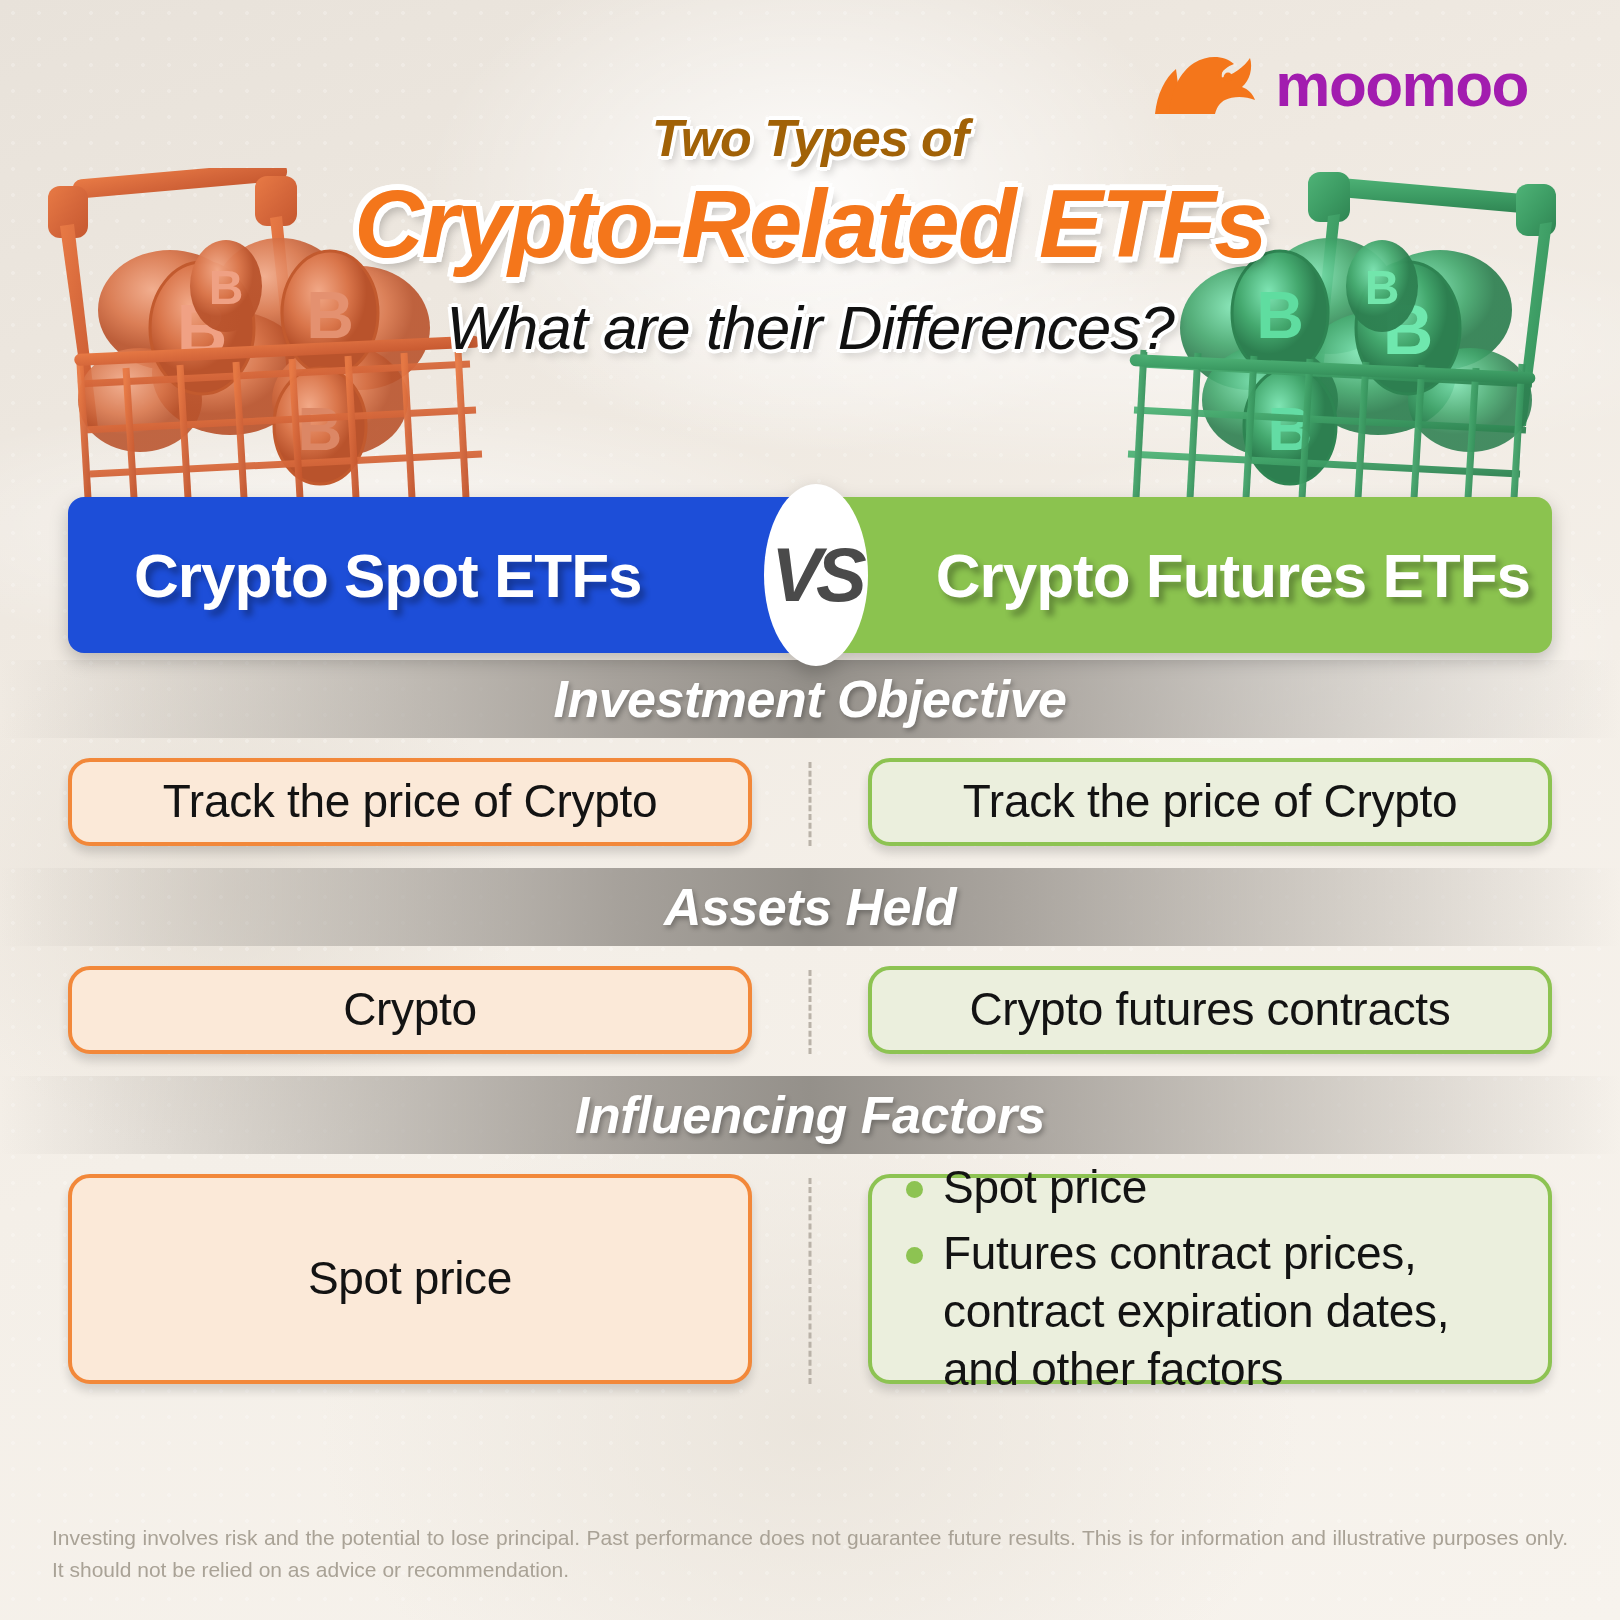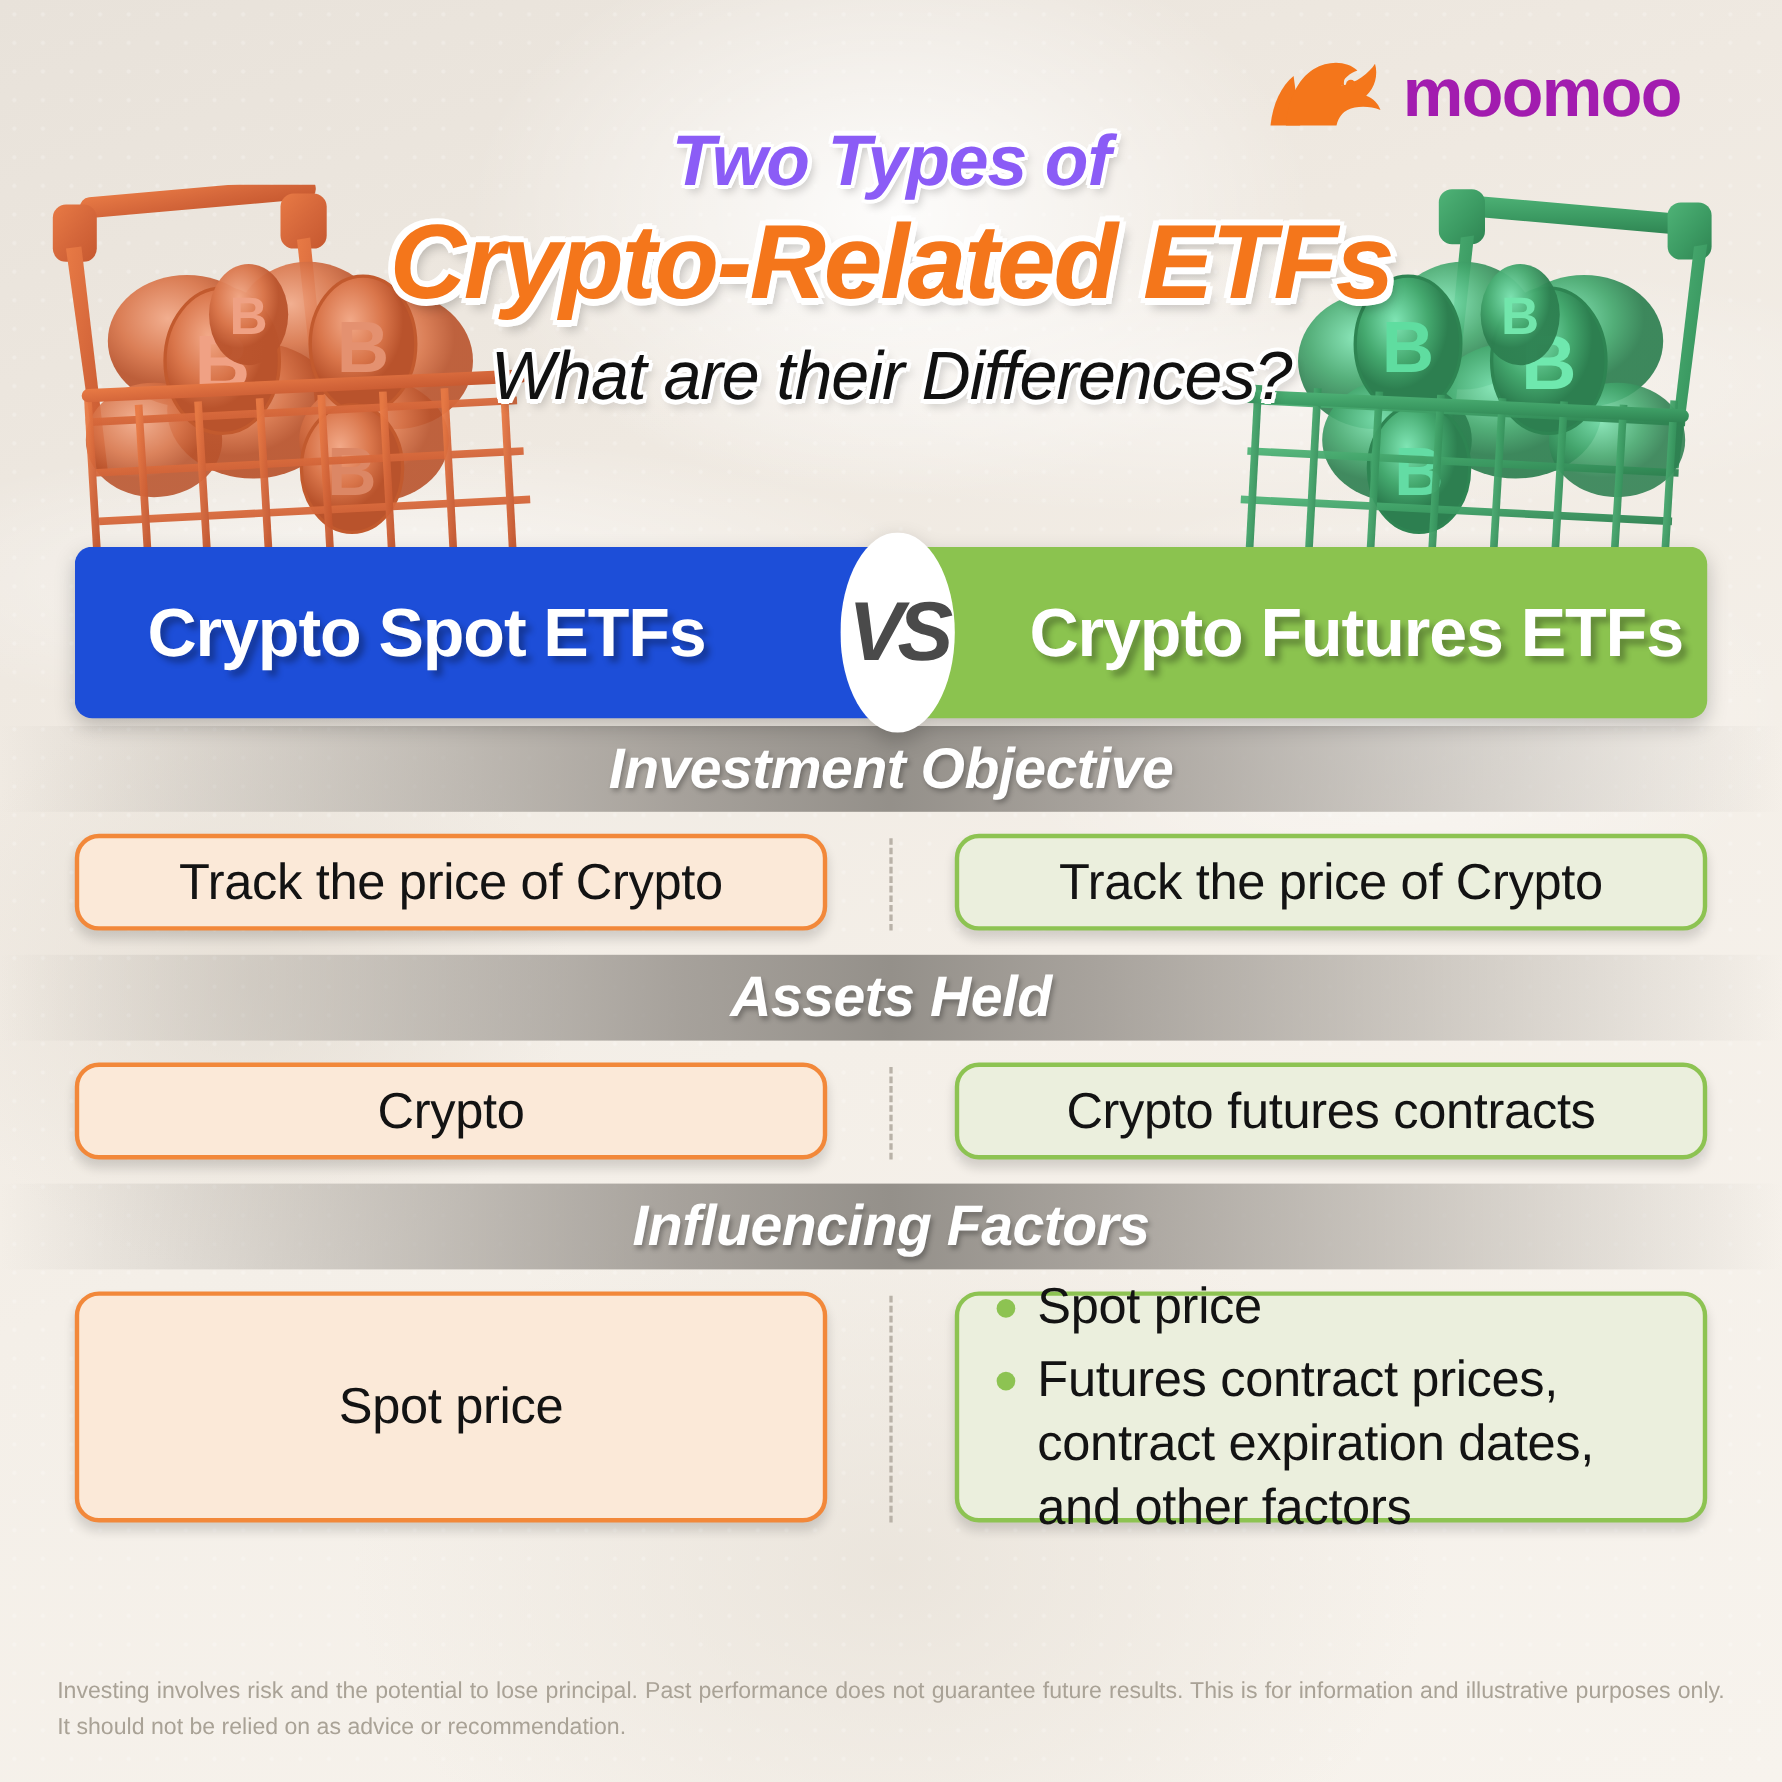--- a/index.html
+++ b/index.html
@@ -81,24 +81,24 @@
     line-height: 1;
   }
 
   #title-block {
     position: absolute;
     top: 108px;
     left: 0; right: 0;
     text-align: center;
   }
   .t-line1 {
-    font-size: 65px;
+    font-size: 52px;
     font-weight: 700;
     font-style: italic;
-    color: #8b5cf6;
+    color: #a16207;
     letter-spacing: -1px;
     text-shadow:
       -3px -3px 0 #fff,  3px -3px 0 #fff,
       -3px  3px 0 #fff,  3px  3px 0 #fff,
        0   -4px 0 #fff,  0    4px 0 #fff,
       -4px  0   0 #fff,  4px  0   0 #fff,
        4px 6px 9px rgba(0,0,0,.22);
     margin-bottom: 4px;
   }
   .t-line2 {

